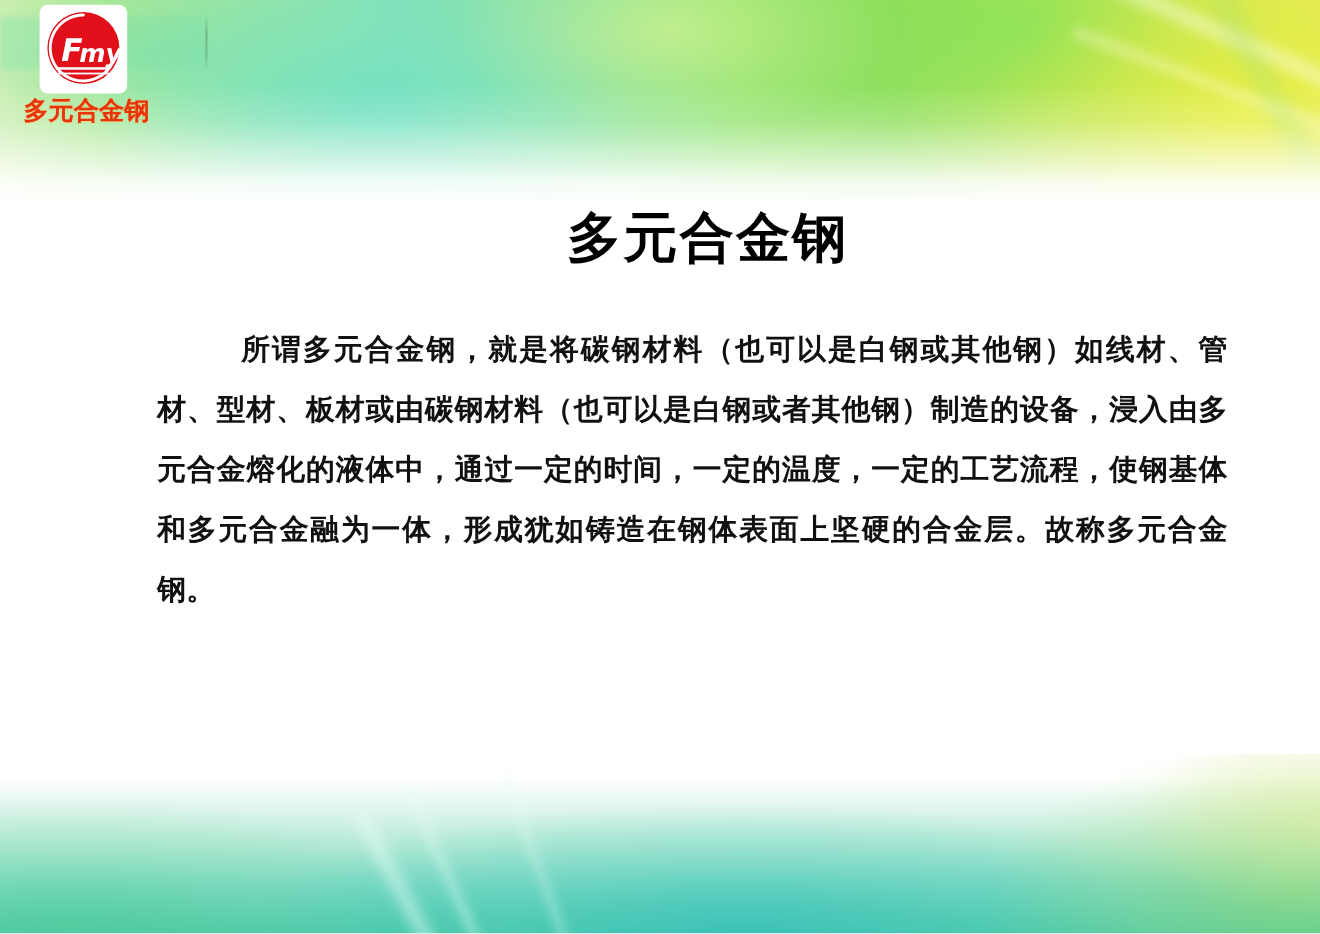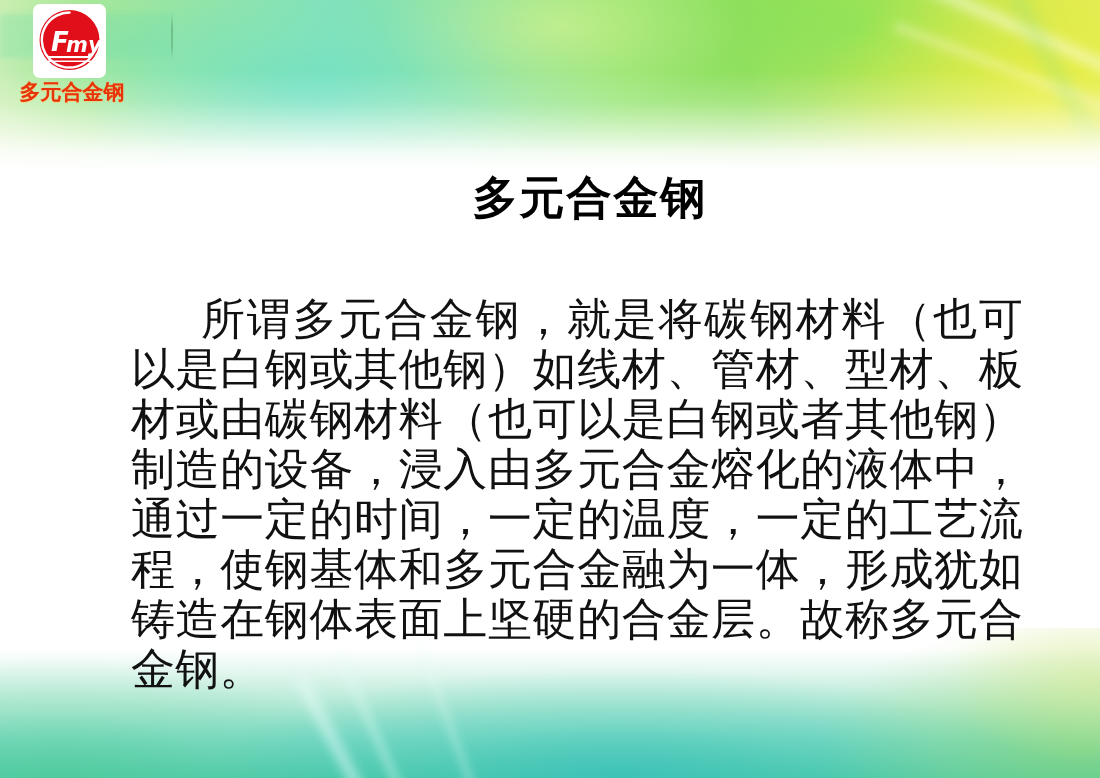--- a/index.html
+++ b/index.html
@@ -276,29 +276,28 @@
     color: #000000;
     letter-spacing: 2px;
     pointer-events: auto;
     padding-left: 40px;
   }
   .slide-body {
     position: absolute;
     left: 131px; top: 266px;
     width: 892px;
     font-family: "DejaVu Sans", "Liberation Sans", sans-serif;
-    font-size: 44px;
-    font-weight: normal;
+    font-size: 24px;
+    font-weight: bold;
     color: #111111;
     line-height: 50px;
     text-align: justify;
     text-align-last: left;
     letter-spacing: 0.2px;
     pointer-events: auto;
-    margin-top: 28px;
   }
   .slide-body p { margin: 0; text-indent: 70px; }
 </style>
 </head>
 <body>
 
 <div id="slide">
 
   <div class="band-top">
     <div class="layer bt-base"></div>

